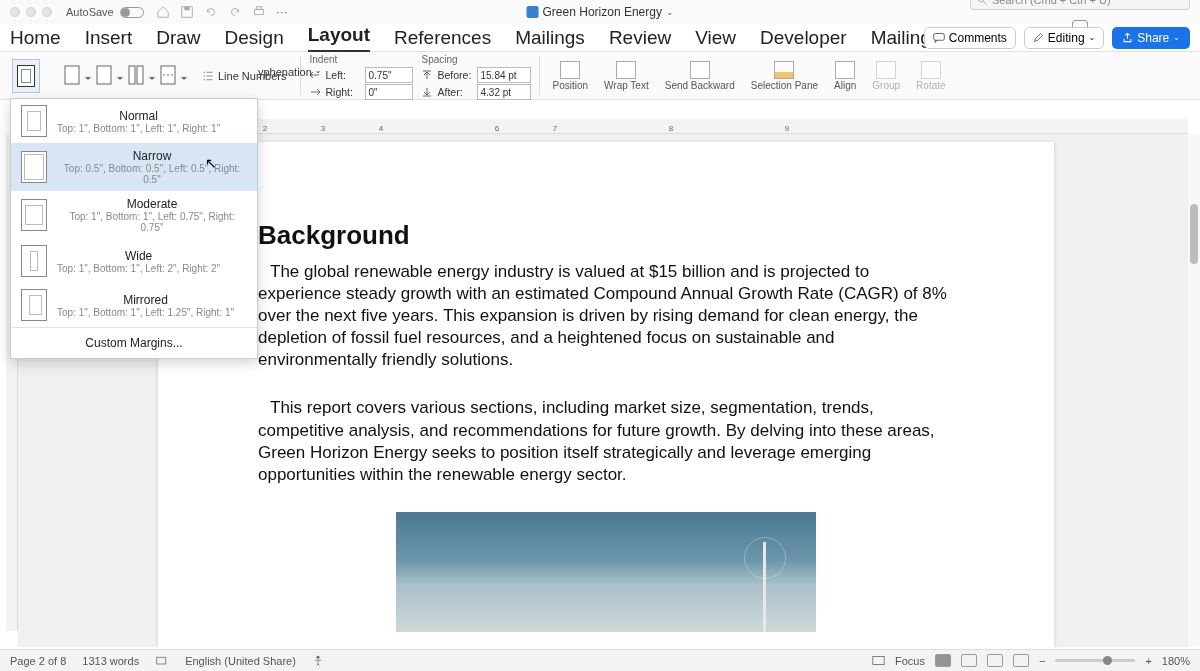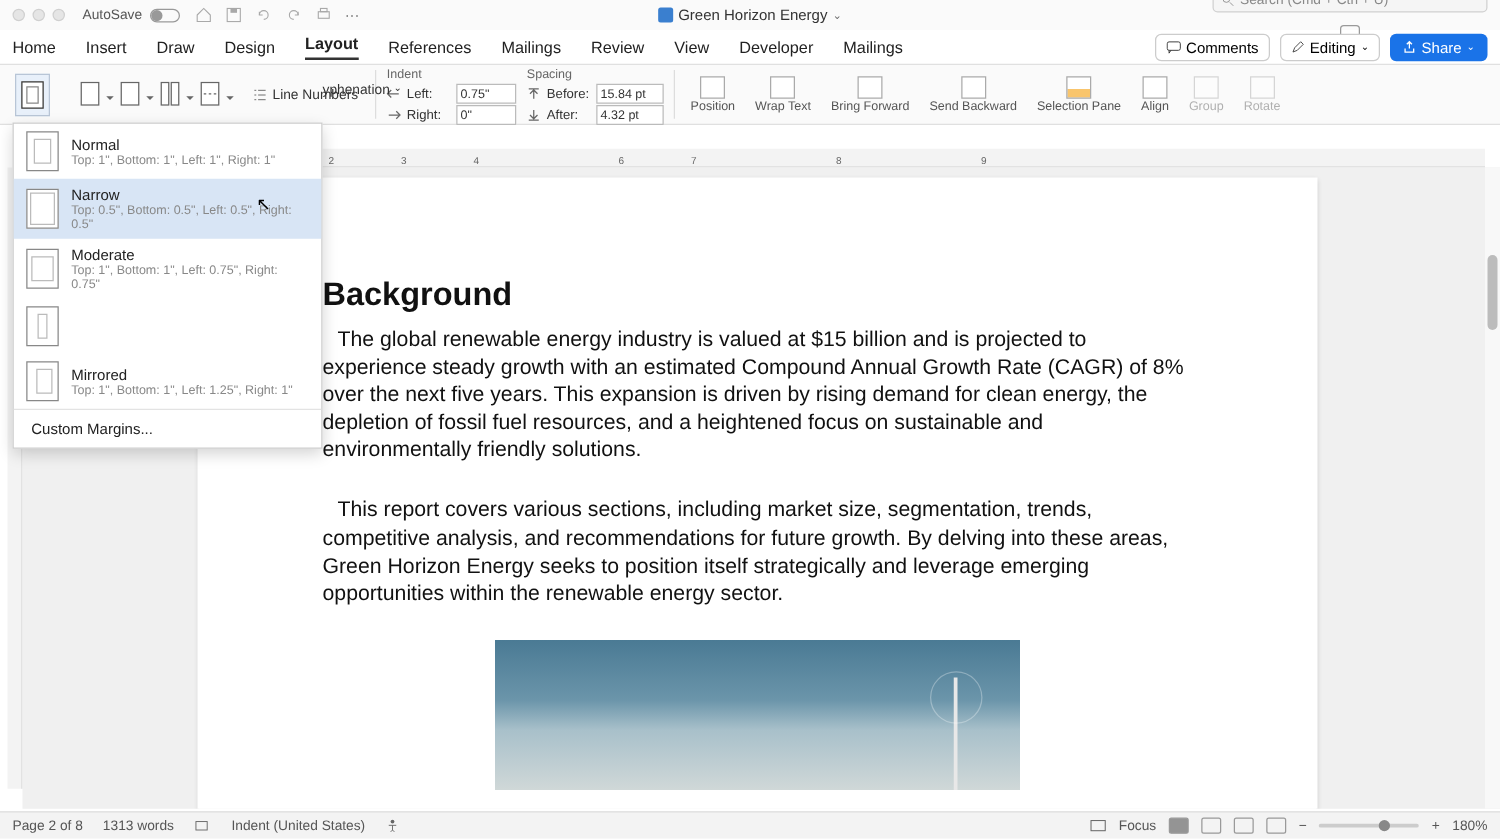--- a/index.html
+++ b/index.html
@@ -15,21 +15,21 @@
 .tb-icons { display: flex; gap: 10px; margin-left: 12px; }
 .tb-ic { width: 14px; height: 14px; opacity: .55; }
 .doc-title { position: absolute; left: 50%; transform: translateX(-50%); font-size: 12px; color: #333; display: flex; gap: 4px; align-items: center; }
 .doc-ic { width: 12px; height: 12px; background: #3a7fcf; border-radius: 2px; }
 .title-right { position: absolute; right: 10px; display: flex; align-items: center; gap: 10px; flex-direction: column; }
 .search-box { width: 220px; height: 20px; border: 1px solid #d0d0d0; border-radius: 4px; background: #f5f5f5; display: flex; align-items: center; padding: 0 6px; font-size: 11px; color: #888; gap: 4px; }
 .sensor { width: 16px; height: 14px; border: 1px solid #999; border-radius: 3px; }
 
 
 .menus { height: 28px; display: flex; align-items: center; padding: 0 10px; gap: 24px; border-bottom: 1px solid #e0e0e0; background: #fff; }
-.menu { font-size: 13px; color: #222; cursor: pointer; }
+.menu { font-size: 19px; color: #222; cursor: pointer; }
 .menu.active { font-weight: 600; border-bottom: 2px solid #333; padding-bottom: 4px; }
 .menu-right { position: absolute; right: 10px; display: flex; gap: 8px; }
 .btn-outline { border: 1px solid #ccc; border-radius: 5px; padding: 3px 8px; font-size: 12px; display: flex; align-items: center; gap: 4px; background: #fff; }
 .btn-share { background: #1a73e8; color: #fff; border: none; border-radius: 5px; padding: 4px 10px; font-size: 12px; display: flex; gap: 4px; align-items: center; }
 
 
 .ribbon { height: 48px; background: #fafafa; border-bottom: 1px solid #e0e0e0; display: flex; align-items: stretch; padding: 0 6px; gap: 8px; position: relative; }
 .rgroup { display: flex; align-items: center; gap: 6px; padding: 0 6px; }
 .rib-btn { width: 26px; height: 30px; border: 1px solid transparent; display: flex; align-items: center; justify-content: center; position: relative; }
 .dd-caret::after { content: ""; border: 3px solid transparent; border-top-color: #666; position: absolute; right: -6px; top: 55%; }
@@ -43,21 +43,21 @@
 .spin { width: 48px; height: 16px; border: 1px solid #bbb; background: #fff; font-size: 10px; padding: 0 2px; display: flex; align-items: center; }
 .stacked { display: flex; flex-direction: column; align-items: center; justify-content: center; font-size: 10px; color: #555; gap: 1px; padding: 0 4px; }
 .stk-ic { width: 20px; height: 18px; border: 1px solid #aaa; background: #fff; }
 .vdiv { width: 1px; background: #ddd; margin: 4px 0; }
 .ln-btn { border: none; background: none; font-size: 11px; color: #333; display: flex; align-items: flex-end; gap: 4px; }
 
 
 .hyphen-btn { position: absolute; left: 258px; top: 66px; font-size: 11px; color: #333; display: flex; gap: 3px; }
 
 
-.margins-dd { position: absolute; left: 10px; top: 98px; width: 248px; background: #fff; border: 1px solid #ccc; box-shadow: 0 4px 12px rgba(0,0,0,.18); z-index: 50; }
+.margins-dd { position: absolute; left: 10px; top: 98px; width: 248px; background: #fff; border: 1px solid #ccc; box-shadow: 0 4px 12px rgba(0,0,0,.18); z-index: 50; text-align: center; }
 .dd-item { display: flex; gap: 10px; padding: 6px 10px; align-items: center; cursor: pointer; }
 .dd-item.hover { background: #d8e5f5; }
 .dd-thumb { width: 26px; height: 32px; border: 1px solid #888; background: #fff; position: relative; flex-shrink: 0; }
 .dd-thumb::after { content: ""; position: absolute; border: 1px solid #bbb; }
 .dd-thumb.normal::after { inset: 5px; }
 .dd-thumb.narrow::after { inset: 2px; }
 .dd-thumb.moderate::after { inset: 5px 3px; }
 .dd-thumb.wide::after { inset: 5px 8px; }
 .dd-thumb.mirrored::after { inset: 5px 4px 5px 7px; }
 .dd-thumb.mirrored { display: flex; }
@@ -260,24 +260,20 @@
   <div class="stacked">
       <div class="stk-ic"></div>
       <span>Position</span>
     </div>
   <div class="stacked">
       <div class="stk-ic"></div>
       <span>Wrap Text</span>
     </div>
   <div class="stacked">
       <div class="stk-ic"></div>
-      <span>Bring Forward</span>
-    </div>
-  <div class="stacked">
-      <div class="stk-ic"></div>
       <span>Send Backward</span>
     </div>
   <div class="stacked">
       <div class="stk-ic" style="background:linear-gradient(#fff 60%,#f9c56c 60%);"></div>
       <span>Selection Pane</span>
     </div>
   <div class="stacked">
       <div class="stk-ic"></div>
       <span>Align</span>
     </div>
@@ -313,20 +309,24 @@
     </div>
   <div class="dd-item">
       <div class="dd-thumb moderate"></div>
       <div class="dd-txt">
         <span class="dd-name">Moderate</span>
         <span class="dd-desc">Top: 1", Bottom: 1", Left: 0.75", Right: 0.75"</span>
       </div>
     </div>
   <div class="dd-item">
       <div class="dd-thumb wide"></div>
+      <div class="dd-txt">
+        <span class="dd-name">Wide</span>
+        <span class="dd-desc">Top: 1", Bottom: 1", Left: 2", Right: 2"</span>
+      </div>
     </div>
   <div class="dd-item">
       <div class="dd-thumb mirrored"></div>
       <div class="dd-txt">
         <span class="dd-name">Mirrored</span>
         <span class="dd-desc">Top: 1", Bottom: 1", Left: 1.25", Right: 1"</span>
       </div>
     </div>
   <div class="dd-sep"></div>
   <div class="dd-custom">Custom Margins...</div>
@@ -360,21 +360,21 @@
 <div class="vscroll">
     <div class="vscroll-thumb"></div>
   </div>
 
 <div class="status">
   <span>Page 2 of 8</span>
   <span>1313 words</span>
   <svg width="14" height="12" viewBox="0 0 16 16">
       <rect x="1" y="3" width="12" height="9" fill="none" stroke="#666"></rect>
     </svg>
-  <span>Indent (United States)</span>
+  <span>English (United Share)</span>
   <svg width="12" height="12" viewBox="0 0 16 16">
       <circle cx="8" cy="3" r="2" fill="#666"></circle>
       <path d="M4 7h8M8 7v5M6 14l2-2 2 2" stroke="#666" fill="none"></path>
     </svg>
   <div class="status-right">
     <svg width="13" height="11" viewBox="0 0 16 12">
         <rect x="1" y="1" width="14" height="10" fill="none" stroke="#666"></rect>
       </svg>
     <span>Focus</span>
     <div class="view-ic" style="background:#949494;"></div>

